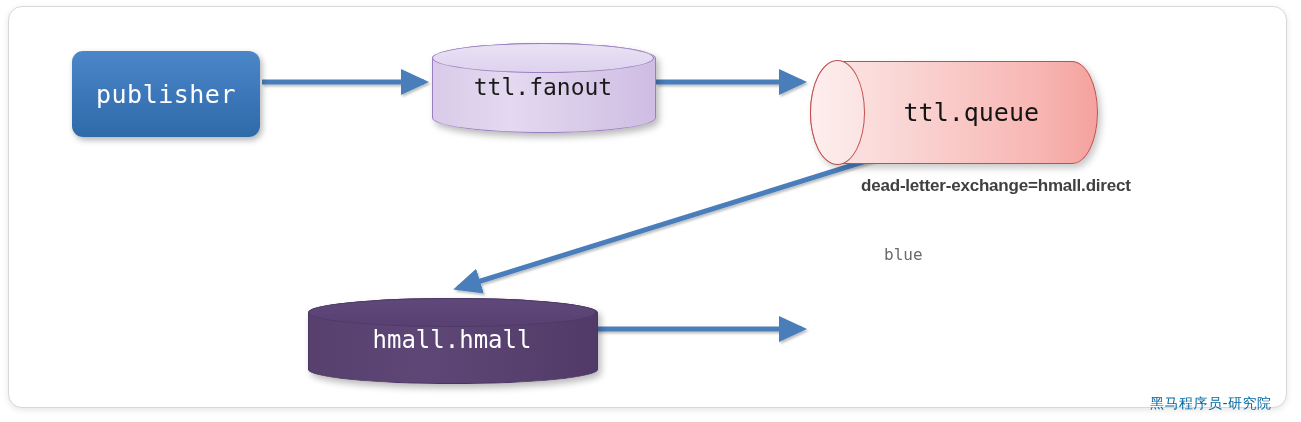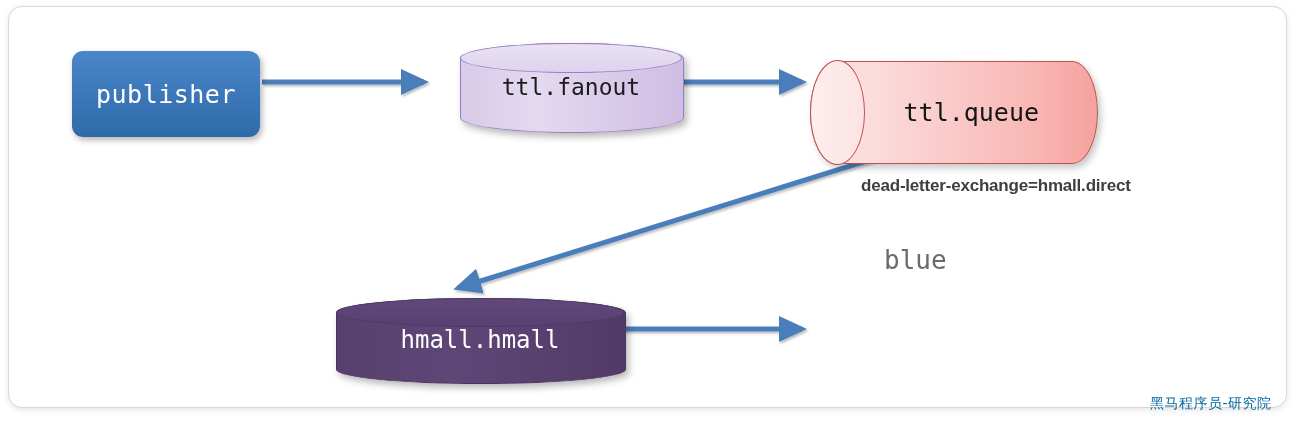--- a/index.html
+++ b/index.html
@@ -57,21 +57,20 @@
     align-items: center;
     justify-content: center;
     color: #ffffff;
     font-size: 25px;
     letter-spacing: 0.5px;
   }
 
   
   .vcyl {
     position: absolute;
-    margin-left: 28px;
   }
   .vcyl .body {
     position: absolute;
     left: 0; top: 0;
     width: 100%; height: 100%;
     border-radius: 50% / 17%;
     box-shadow: 3px 4px 7px rgba(0,0,0,0.28);
   }
   .vcyl .top-ellipse {
     position: absolute;
@@ -182,21 +181,21 @@
        0    2px 2px rgba(255,255,255,0.9);
     white-space: nowrap;
     letter-spacing: -0.2px;
     padding-left: 12px;
   }
 
   .blue-label {
     position: absolute;
     left: 884px;
     top: 233px;
-    font-size: 26px;
+    font-size: 16px;
     color: #6b6b6b;
     white-space: nowrap;
   }
 
   .watermark {
     position: absolute;
     left: 1150px;
     top: 383px;
     font-family: "DejaVu Sans", sans-serif;
     font-size: 14px;

